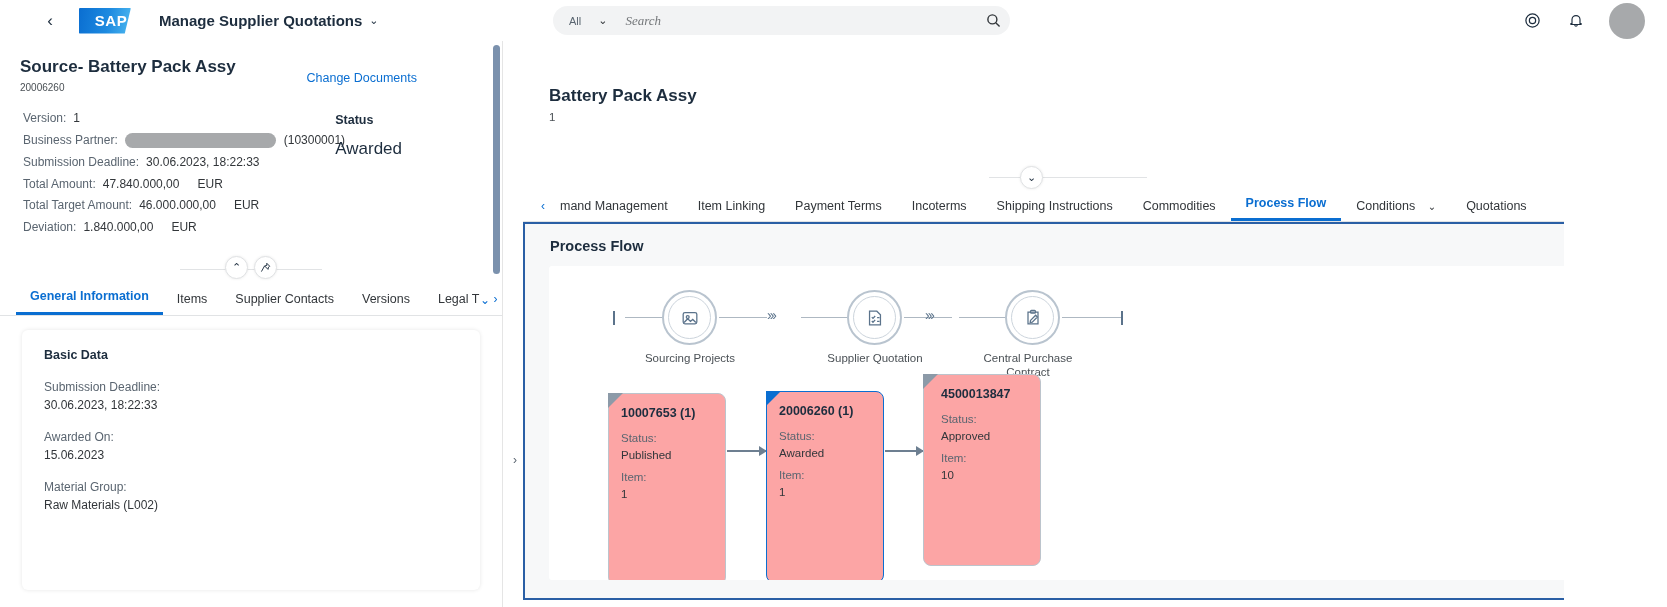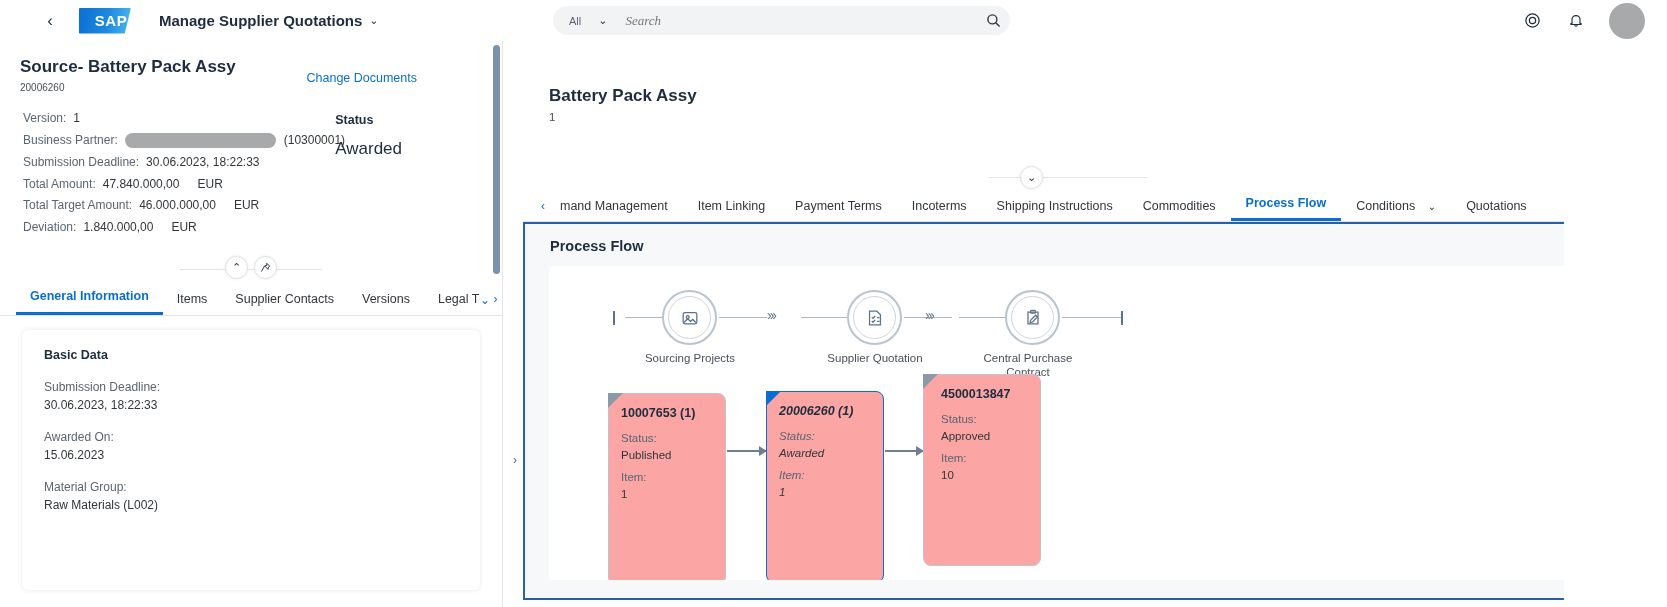--- a/index.html
+++ b/index.html
@@ -238,21 +238,21 @@
     position: absolute; top: 85px; font-size: 11.5px; color: #4a5055;
     text-align: center; line-height: 1.25; width: 130px;
   }
 
   .doc-card {
     position: absolute; width: 118px; height: 192px; background: #fca5a5;
     border: 1px solid #bcc4cc; border-radius: 0 8px 8px 8px;
     padding: 12px 12px 0 12px;
     margin-top: 16px;
   }
-  .doc-card.highlight { border-color: #0a6ed1; border-width: 1px; font-style: italic; }
+  .doc-card.highlight { border-color: #0a6ed1; border-width: 1px; }
   .doc-fold {
     position: absolute; left: -1px; top: -1px; width: 15px; height: 15px;
     background: #8c9aa8; clip-path: polygon(0 0, 100% 0, 0 100%);
   }
   .doc-card.highlight .doc-fold { background: #0a6ed1; }
   .doc-id { font-size: 12.5px; font-weight: 700; color: #1d2d3e; margin-bottom: 10px; }
   .doc-k { font-size: 11.5px; color: #5a6570; line-height: 1.5; }
   .doc-v { font-size: 11.5px; color: #32363a; line-height: 1.5; margin-bottom: 4px; }
 
   .doc-arrow { position: absolute; height: 2px; background: #6d7f91; }

